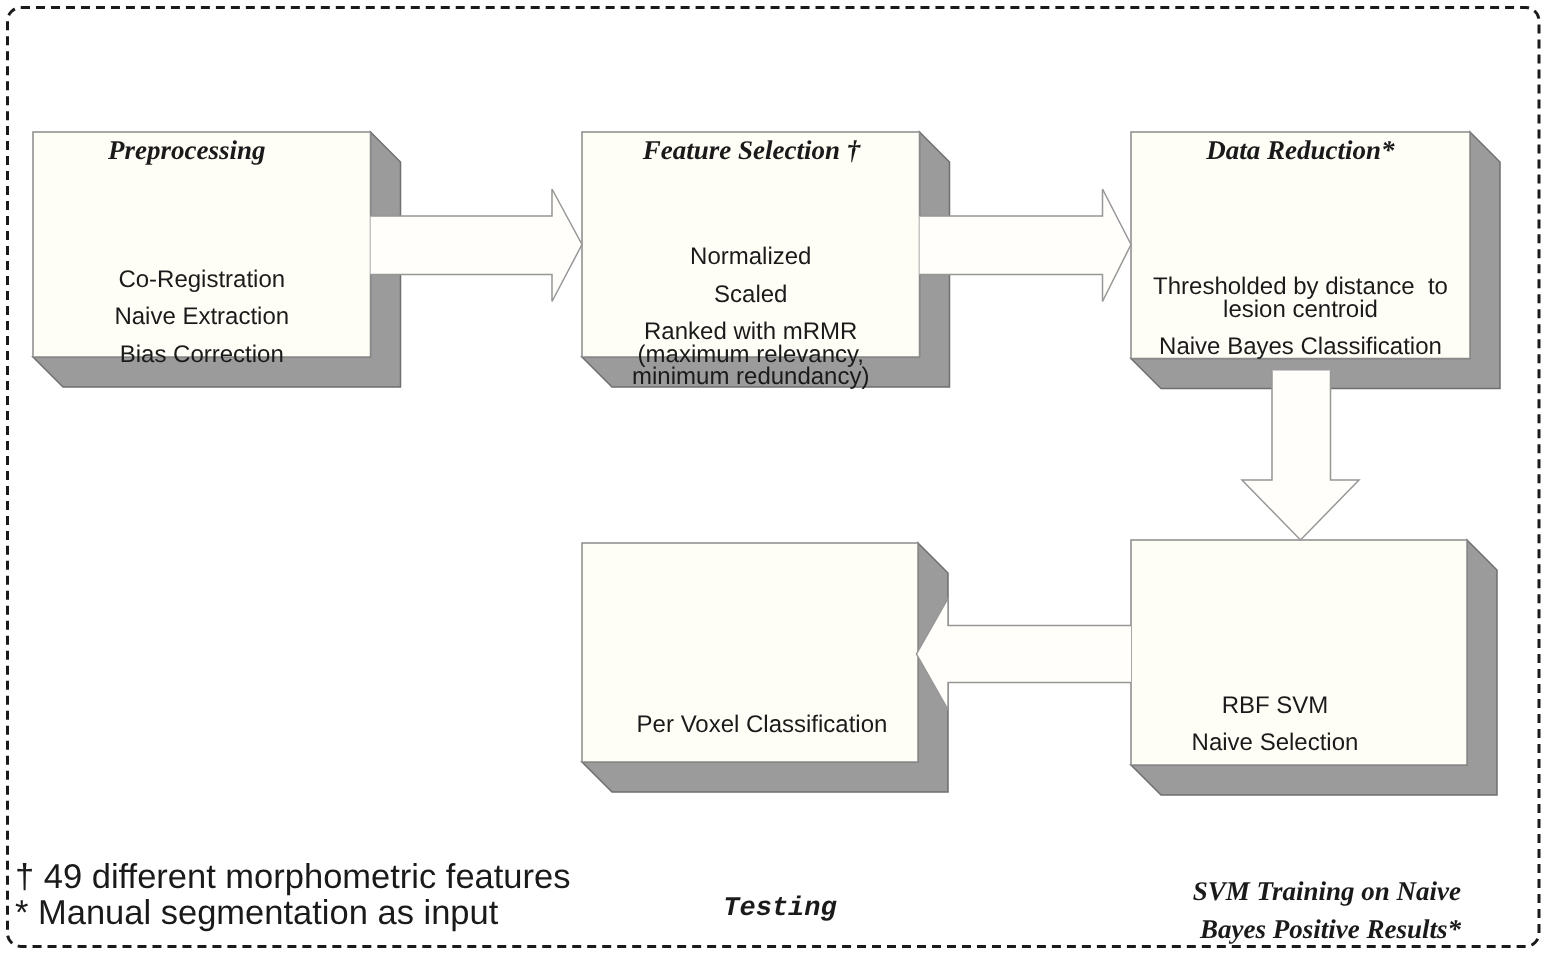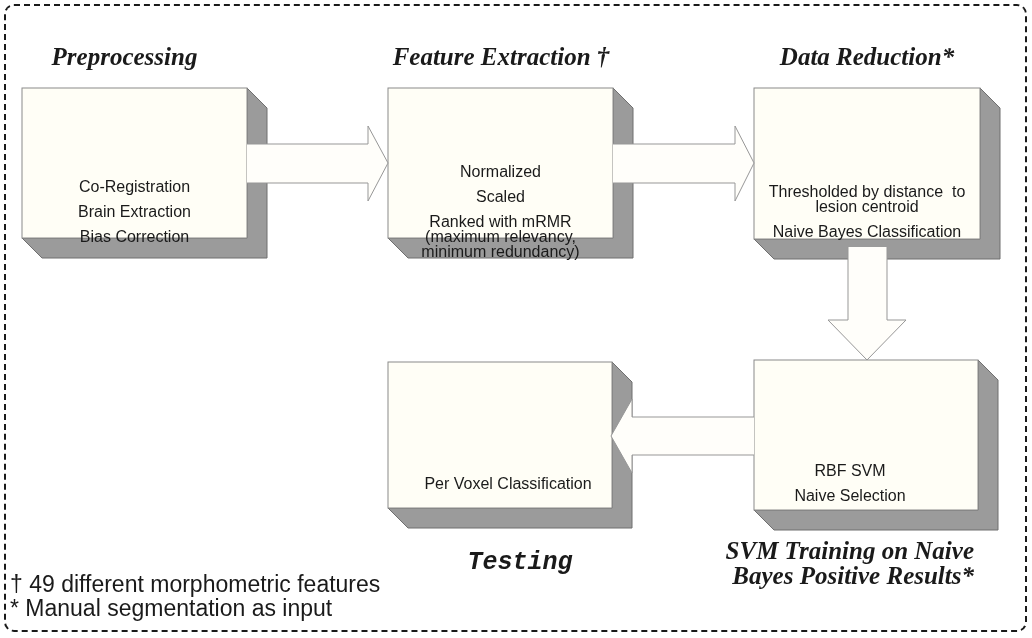--- a/index.html
+++ b/index.html
@@ -27,25 +27,26 @@
     border:2px dashed var(--frame);
     border-radius:10px;
     pointer-events:none;
   }
   .layer{position:absolute;left:0;top:0;}
   .heading{
     position:absolute;
     font-family:"Liberation Serif", serif;
     font-style:italic;
     font-weight:bold;
-    font-size:25px;
+    font-size:18px;
     line-height:25px;
     text-align:center;
     white-space:pre-wrap;
     color:var(--text);
+    margin-top:44px;
   }
   .box-content{
     position:absolute;
     display:flex;
     flex-direction:column;
     align-items:center;
     justify-content:center;
     row-gap:10px;
     text-align:center;
     font-size:16px;
@@ -86,29 +87,29 @@
 
     <g>
       <path d="M247,144 L368,144 L368,126 L388,163 L368,201 L368,183 L247,183" style="fill:var(--arrow-fill);stroke:var(--arrow-border);stroke-width:1"></path>
       <path d="M613,144 L735,144 L735,126 L754,163 L735,201 L735,183 L613,183" style="fill:var(--arrow-fill);stroke:var(--arrow-border);stroke-width:1"></path>
       <path d="M848,247 L848,320 L828,320 L867,360 L906,320 L887,320 L887,247" style="fill:var(--arrow-fill);stroke:var(--arrow-border);stroke-width:1"></path>
       <path d="M754,417 L632,417 L632,399 L611,436 L632,473 L632,455 L754,455" style="fill:var(--arrow-fill);stroke:var(--arrow-border);stroke-width:1"></path>
     </g>
   </svg>
 
   <div class="heading" style="left:12px;top:44px;width:225px;">Preprocessing</div>
-  <div class="heading" style="left:388px;top:44px;width:226px;">Feature Extraction †</div>
+  <div class="heading" style="left:388px;top:44px;width:226px;">Feature Selection †</div>
   <div class="heading" style="left:754px;top:44px;width:226px;">Data Reduction*</div>
   <div class="heading" style="left:408px;top:550px;width:224px;font-family:Liberation Mono, monospace;">Testing</div>
   <div class="heading" style="left:714px;top:538px;width:260px;text-align:right;">SVM Training on Naive
 Bayes Positive Results*</div>
 
   <div class="box-content" style="left:22px;top:88px;width:225px;height:150px;">
     <div class="box-line">Co-Registration</div>
-    <div class="box-line">Brain Extraction</div>
+    <div class="box-line">Naive Extraction</div>
     <div class="box-line">Bias Correction</div>
   </div>
 
   <div class="box-content" style="left:388px;top:88px;width:225px;height:150px;">
     <div class="box-line">Normalized</div>
     <div class="box-line">Scaled</div>
     <div class="box-line">Ranked with mRMR
 (maximum relevancy,
 minimum redundancy)</div>
   </div>

